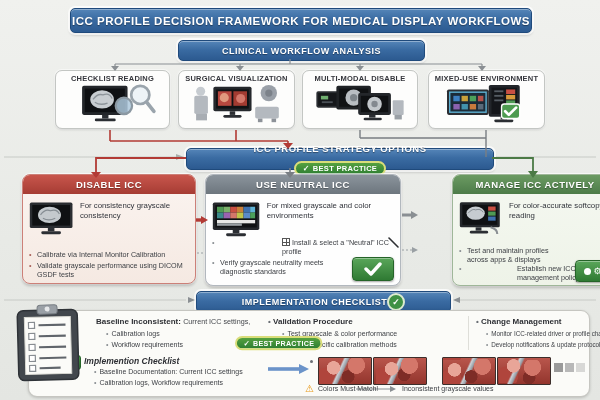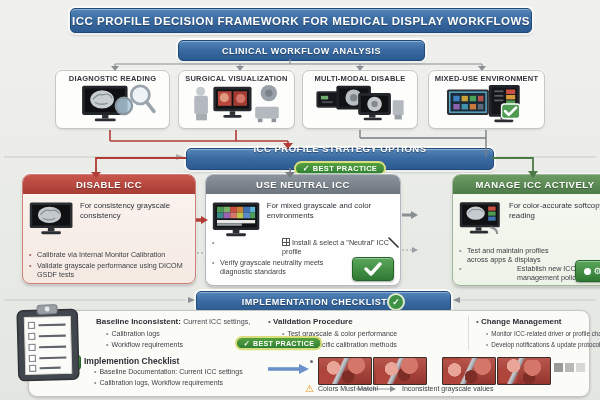--- a/index.html
+++ b/index.html
@@ -150,21 +150,21 @@
 
   <div class="bluebar titlebar">
     <span>ICC PROFILE DECISION FRAMEWORK FOR MEDICAL DISPLAY WORKFLOWS</span>
   </div>
 
   <div class="bluebar cwa">
     <span>CLINICAL WORKFLOW ANALYSIS</span>
   </div>
 
   <div class="wfbox" style="left:55px;width:115px;">
-    <span class="lbl">DIAGNOSTIC READING</span>
+    <span class="lbl">CHECKLIST READING</span>
     <svg width="96" height="40" viewBox="0 0 100 44">
       <rect x="16" y="2" width="50" height="32" rx="2" fill="#23262a"></rect>
       <rect x="19" y="5" width="44" height="26" fill="#0e1013"></rect>
       <ellipse cx="38" cy="17" rx="13" ry="10" fill="#c8cdd1"></ellipse>
       <path d="M28 17 q5 -7 11 -5 q7 -3 10 4 M30 20 q6 4 14 1" stroke="#8d949a" stroke-width="1.4" fill="none"></path>
       <rect x="38" y="34" width="7" height="4" fill="#2b2e33"></rect>
       <rect x="30" y="38" width="23" height="3" rx="1.5" fill="#2b2e33"></rect>
       <circle cx="62" cy="24" r="9" fill="rgba(173,200,220,.85)" stroke="#8b98a2" stroke-width="2.5"></circle>
       <circle cx="80" cy="12" r="10" fill="rgba(235,242,246,.9)" stroke="#9aa4ac" stroke-width="3"></circle>
       <line x1="87" y1="20" x2="95" y2="30" stroke="#9aa4ac" stroke-width="4" stroke-linecap="round"></line>
@@ -391,21 +391,21 @@
 
   <div class="chead dot" style="left:476px;top:317px;">
     <span>Change Management</span>
   </div>
   <div class="cblt" style="left:486px;top:330px;font-size:6.3px;">Monitor ICC-related driver or profile changes</div>
   <div class="cblt" style="left:486px;top:341px;font-size:6.3px;">Develop notifications &amp; update protocol</div>
 
   <div class="ckicon" style="left:66px;top:355px;">
       <span>✓</span>
     </div>
-  <div class="chead" style="left:84px;top:356px;font-size:8.5px;">
+  <div class="chead" style="left:84px;top:356px;font-size:8.5px;font-style:italic;">
     <span>Implemention Checklist</span>
   </div>
   <div class="cblt" style="left:94px;top:368px;">Baseline Documentation: Current ICC settings</div>
   <div class="cblt" style="left:94px;top:379px;">Calibration logs,  Workflow requirements</div>
 
   <div class="smallbullet" style="left:310px;top:360px;"></div>
 
   <div class="thumb" style="left:318px;"></div>
   <div class="thumb t2" style="left:373px;"></div>
   <div class="thumb t3" style="left:442px;"></div>

